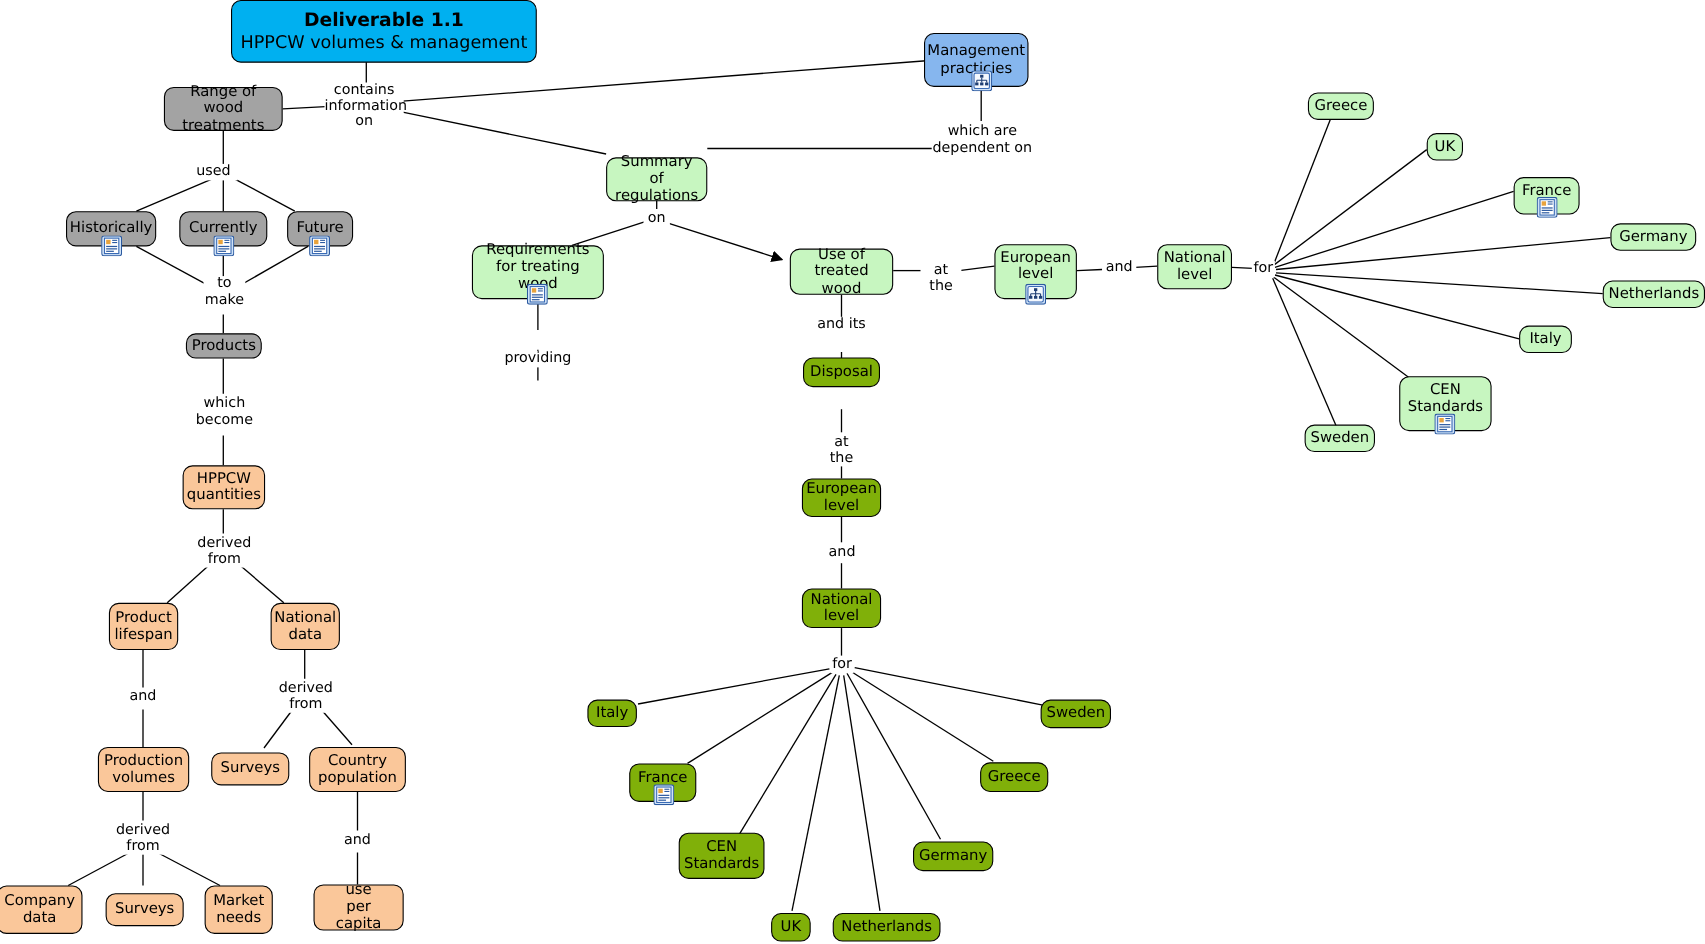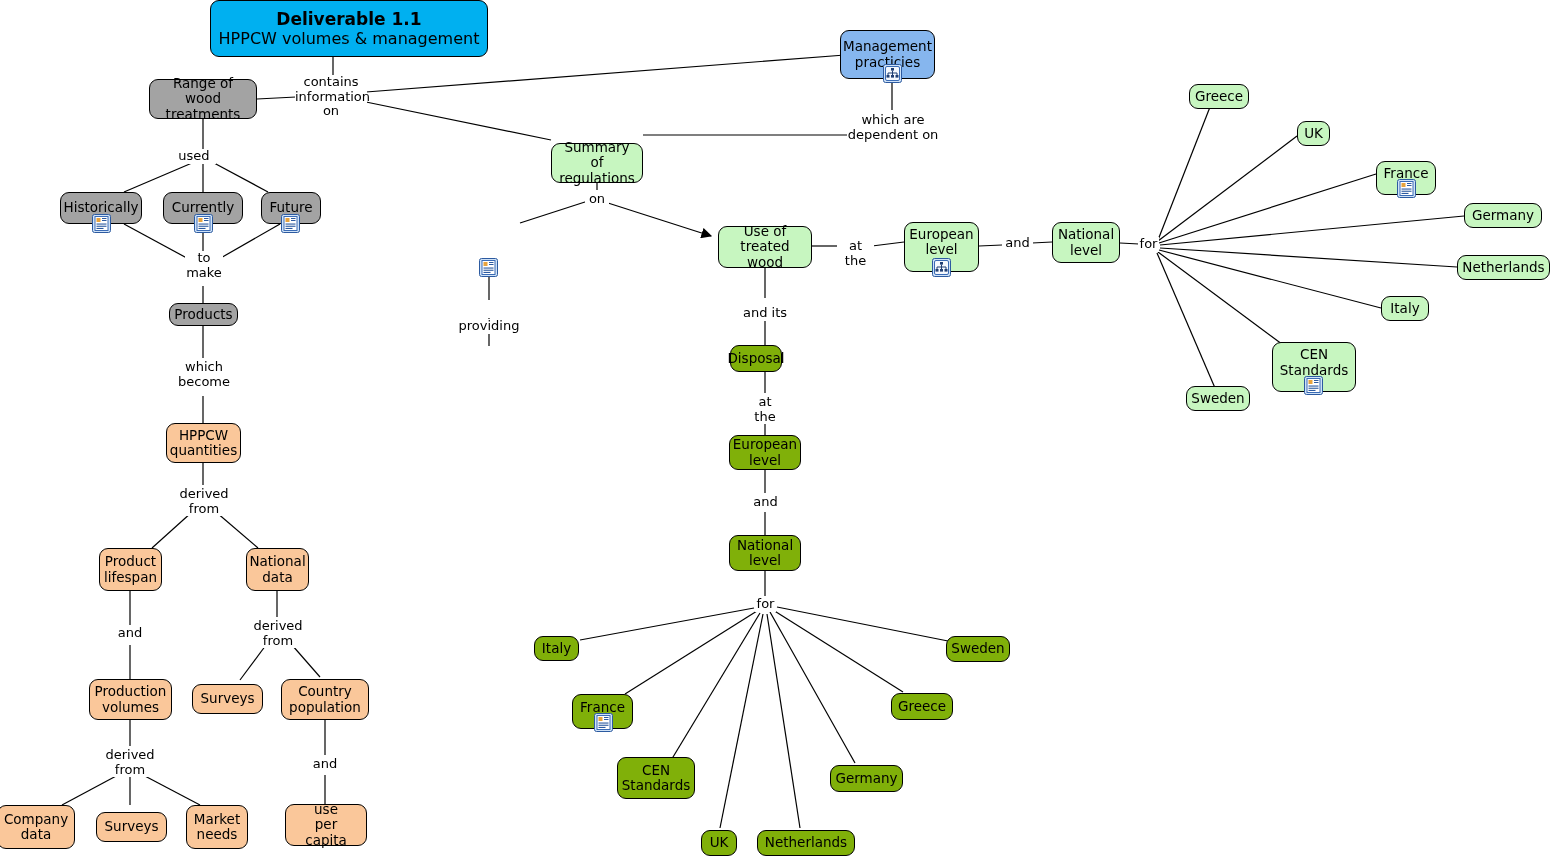--- a/index.html
+++ b/index.html
@@ -202,38 +202,40 @@
   <div class="node n-orange" style="left:186px;top:805px;width:62px;height:44px;">Market
 needs</div>
   <div class="node n-orange" style="left:285px;top:804px;width:82px;height:42px;">use
 per capita</div>
 
   <div class="node n-blue" style="left:840px;top:30px;width:95px;height:49px;">Management
 practicies</div>
 
   <div class="node n-lgreen" style="left:551px;top:127px;width:92px;height:40px;margin-top:16px;">Summary of
 regulations</div>
+  <div class="node n-lgreen" style="left:429px;top:223px;width:120px;height:49px;padding-bottom:12px;">Requirements
+for treating wood</div>
   <div class="node n-lgreen" style="left:718px;top:226px;width:94px;height:42px;text-align:center;">Use of
 treated wood</div>
   <div class="node n-lgreen" style="left:904px;top:222px;width:75px;height:50px;padding-bottom:13px;">European
 level</div>
   <div class="node n-lgreen" style="left:1052px;top:222px;width:68px;height:41px;">National
 level</div>
 
   <div class="node n-lgreen" style="left:1189px;top:84px;width:60px;height:25px;">Greece</div>
   <div class="node n-lgreen" style="left:1297px;top:121px;width:33px;height:25px;">UK</div>
   <div class="node n-lgreen" style="left:1376px;top:161px;width:60px;height:34px;padding-bottom:11px;">France</div>
   <div class="node n-lgreen" style="left:1464px;top:203px;width:78px;height:25px;">Germany</div>
   <div class="node n-lgreen" style="left:1457px;top:255px;width:93px;height:25px;">Netherlands</div>
   <div class="node n-lgreen" style="left:1381px;top:296px;width:48px;height:25px;">Italy</div>
   <div class="node n-lgreen" style="left:1272px;top:342px;width:84px;height:50px;padding-bottom:12px;">CEN
 Standards</div>
   <div class="node n-lgreen" style="left:1186px;top:386px;width:64px;height:25px;">Sweden</div>
 
-  <div class="node n-dgreen" style="left:730px;top:345px;width:52px;height:27px;">Disposal</div>
+  <div class="node n-dgreen" style="left:730px;top:325px;width:70px;height:27px;">Disposal</div>
   <div class="node n-dgreen" style="left:729px;top:435px;width:72px;height:35px;">European
 level</div>
   <div class="node n-dgreen" style="left:729px;top:535px;width:72px;height:36px;">National
 level</div>
 
   <div class="node n-dgreen" style="left:534px;top:636px;width:45px;height:25px;">Italy</div>
   <div class="node n-dgreen" style="left:572px;top:694px;width:61px;height:35px;padding-bottom:11px;">France</div>
   <div class="node n-dgreen" style="left:617px;top:757px;width:78px;height:42px;">CEN
 Standards</div>
   <div class="node n-dgreen" style="left:701px;top:830px;width:36px;height:26px;">UK</div>
@@ -255,21 +257,21 @@
   <div class="lbl" style="left:112px;top:626px;width:36px;">and</div>
   <div class="lbl" style="left:249px;top:619px;width:58px;">derived
 from</div>
   <div class="lbl" style="left:101px;top:748px;width:58px;">derived
 from</div>
   <div class="lbl" style="left:307px;top:757px;width:36px;">and</div>
   <div class="lbl" style="left:847px;top:113px;width:92px;">which are
 dependent on</div>
   <div class="lbl" style="left:585px;top:192px;width:24px;">on</div>
   <div class="lbl" style="left:458px;top:301px;width:62px;margin-top:18px;">providing</div>
-  <div class="lbl" style="left:742px;top:306px;width:46px;">and its</div>
+  <div class="lbl" style="left:742px;top:288px;width:46px;">and its</div>
   <div class="lbl" style="left:837px;top:239px;width:37px;">at the</div>
   <div class="lbl" style="left:1002px;top:236px;width:31px;">and</div>
   <div class="lbl" style="left:1138px;top:237px;width:21px;">for</div>
   <div class="lbl" style="left:746px;top:395px;width:38px;">at the</div>
   <div class="lbl" style="left:750px;top:495px;width:31px;">and</div>
   <div class="lbl" style="left:755px;top:597px;width:21px;">for</div>
 
   <div class="ic" style="left:92px;top:214px;">
     <svg viewBox="0 0 19 19">
         <rect x="0.5" y="0.5" width="18" height="18" rx="2" fill="#CFE2F7" stroke="#2C5AA0"></rect>

